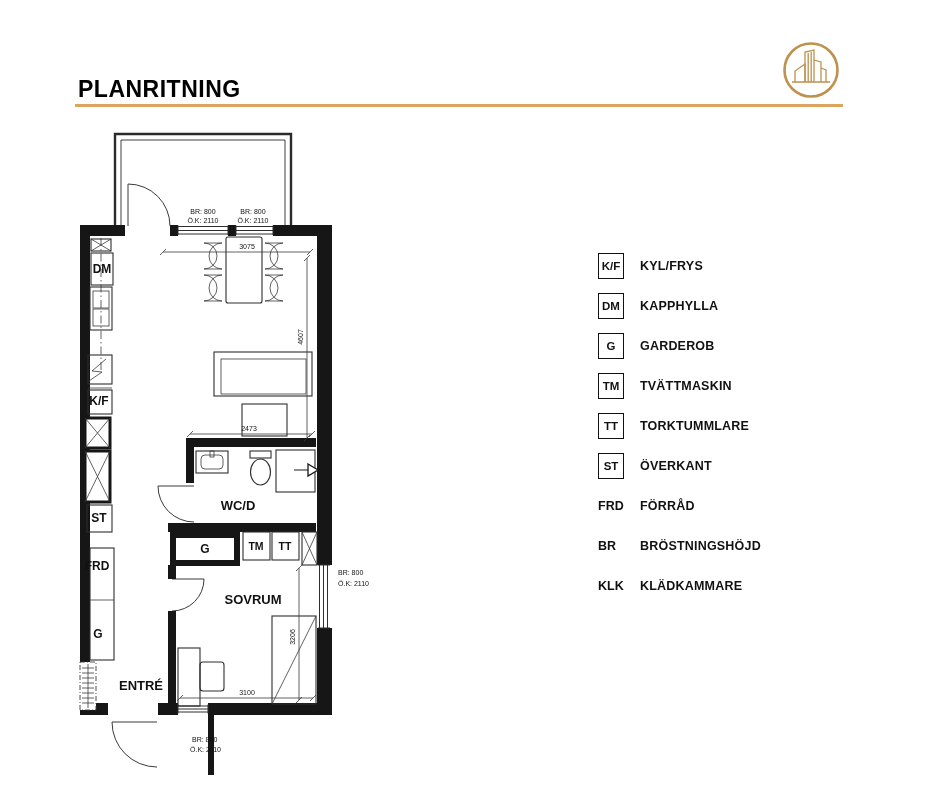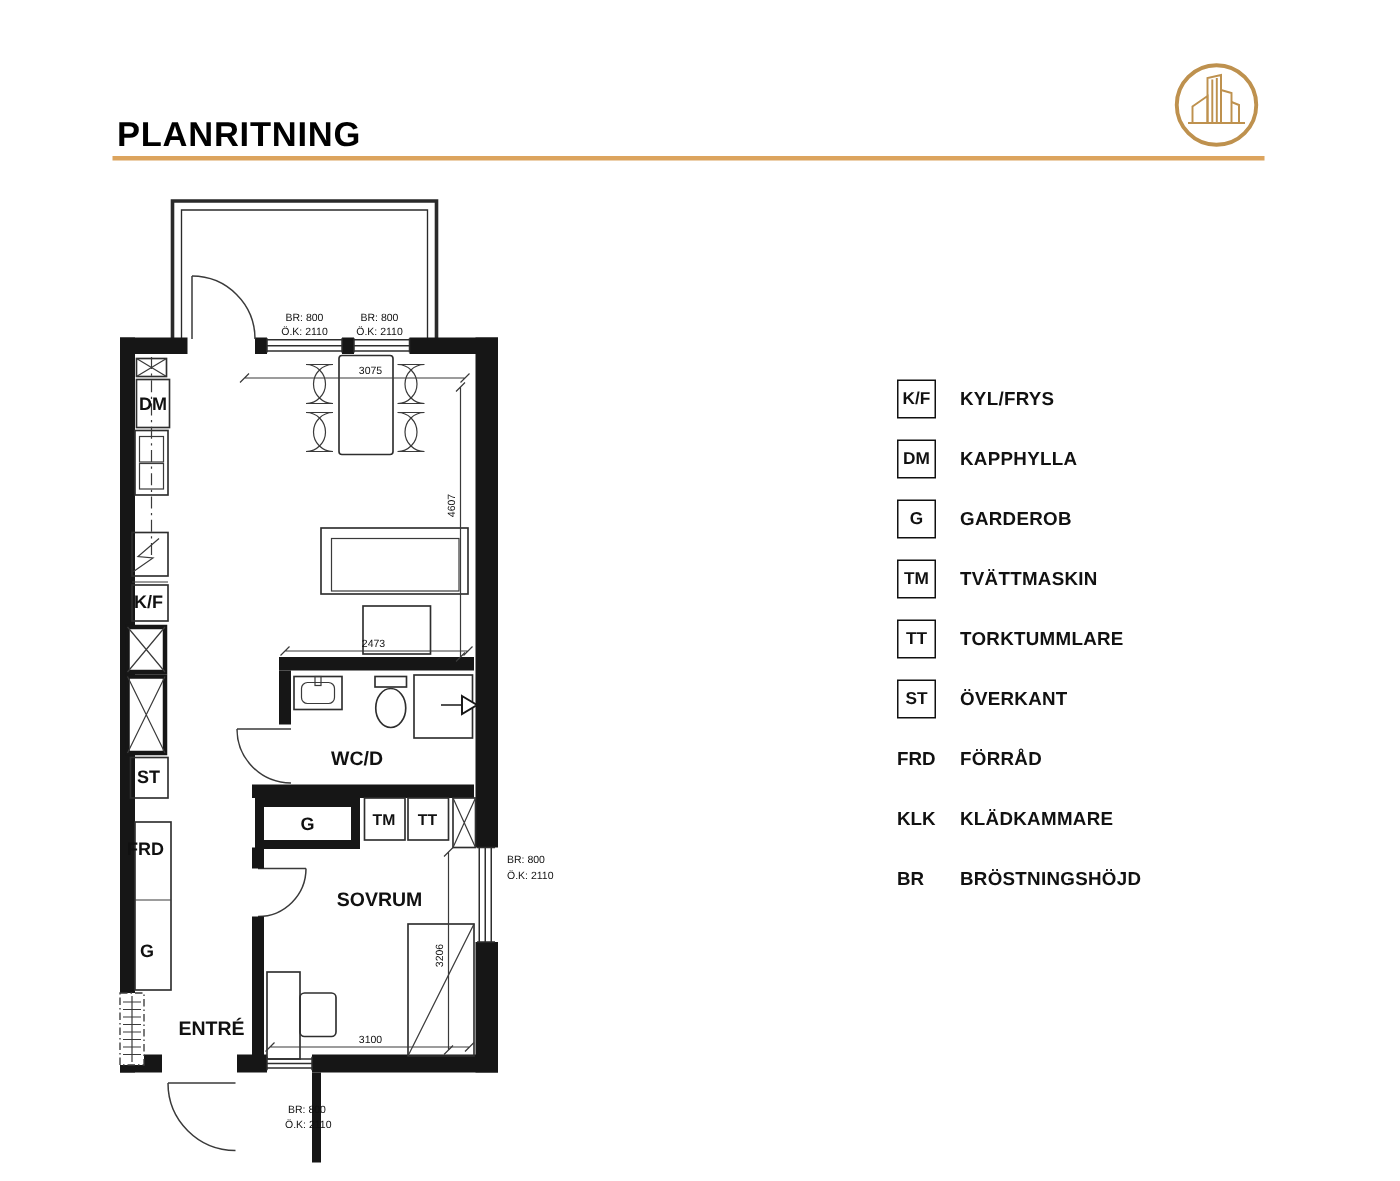--- a/index.html
+++ b/index.html
@@ -287,25 +287,25 @@
       <span class="llab">ÖVERKANT</span>
     </div>
     <div class="lrow">
       <span class="lsym">
           <span class="ltxt">FRD</span>
         </span>
       <span class="llab">FÖRRÅD</span>
     </div>
     <div class="lrow">
       <span class="lsym">
+          <span class="ltxt">BR</span>
+        </span>
+      <span class="llab">BRÖSTNINGSHÖJD</span>
+    </div>
+    <div class="lrow">
+      <span class="lsym">
           <span class="ltxt">KLK</span>
         </span>
       <span class="llab">KLÄDKAMMARE</span>
     </div>
-    <div class="lrow">
-      <span class="lsym">
-          <span class="ltxt">BR</span>
-        </span>
-      <span class="llab">BRÖSTNINGSHÖJD</span>
-    </div>
   </div>
 
 </div>
 
 </body></html>

